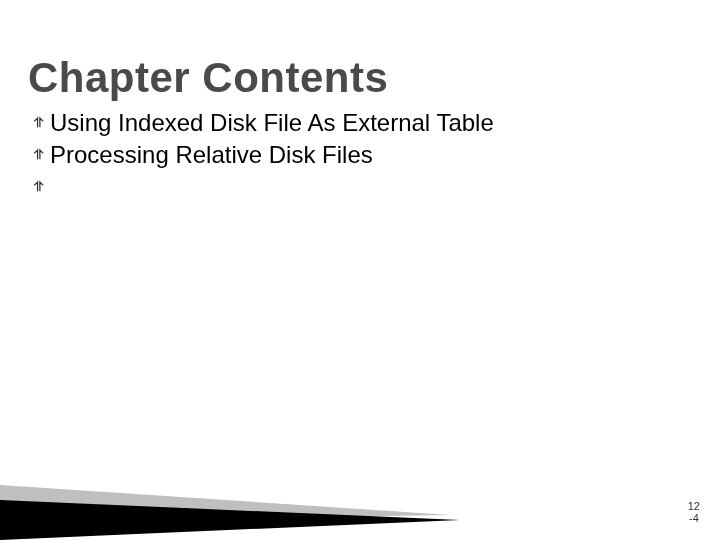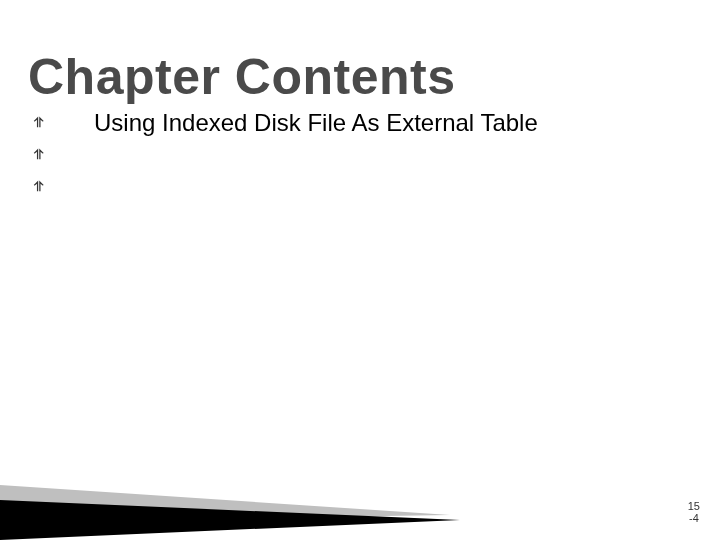--- a/index.html
+++ b/index.html
@@ -14,23 +14,23 @@
   }
   .slide {
     position: relative;
     width: 720px;
     height: 540px;
     box-sizing: border-box;
   }
   .title {
     position: absolute;
     left: 28px;
-    top: 14px;
+    top: 26px;
     font-family: "Lucida Sans", "Lucida Sans Unicode", "Trebuchet MS", sans-serif;
-    font-size: 50px;
+    font-size: 42px;
     font-weight: 700;
     color: #4a4a4a;
     letter-spacing: 0.5px;
   }
   .content {
     position: absolute;
     left: 34px;
     top: 108px;
     right: 40px;
   }
@@ -46,21 +46,20 @@
     font-size: 13px;
     line-height: 30px;
     font-weight: bold;
     margin-right: 2px;
   }
   .item-text {
     font-size: 24px;
     line-height: 30px;
     color: #000000;
     font-family: "Lucida Sans", "Lucida Sans Unicode", Verdana, sans-serif;
-    margin-left: 44px;
   }
   .pagenum {
     position: absolute;
     right: 20px;
     bottom: 16px;
     font-size: 11px;
     line-height: 12px;
     color: #333333;
     text-align: center;
     font-family: Arial, sans-serif;
@@ -78,29 +77,30 @@
 
   <h1 class="title">Chapter Contents</h1>
 
   <div class="content">
     <div class="item">
       <span class="bullet">⥣</span>
       <span class="item-text">Using Indexed Disk File As External Table</span>
     </div>
     <div class="item">
       <span class="bullet">⥣</span>
+      <span class="item-text">Processing Relative Disk Files</span>
     </div>
     <div class="item">
       <span class="bullet">⥣</span>
     </div>
   </div>
 
   <svg class="wedge" width="480" height="90">
     <polygon points="0,35 450,65 0,72" fill="#bfbfbf"></polygon>
     <polygon points="0,50 460,70 0,90" fill="#000000"></polygon>
   </svg>
 
   <div class="pagenum">
-    <div>15</div>
+    <div>12</div>
     <div>-4</div>
   </div>
 
 </div>
 
 </body></html>

